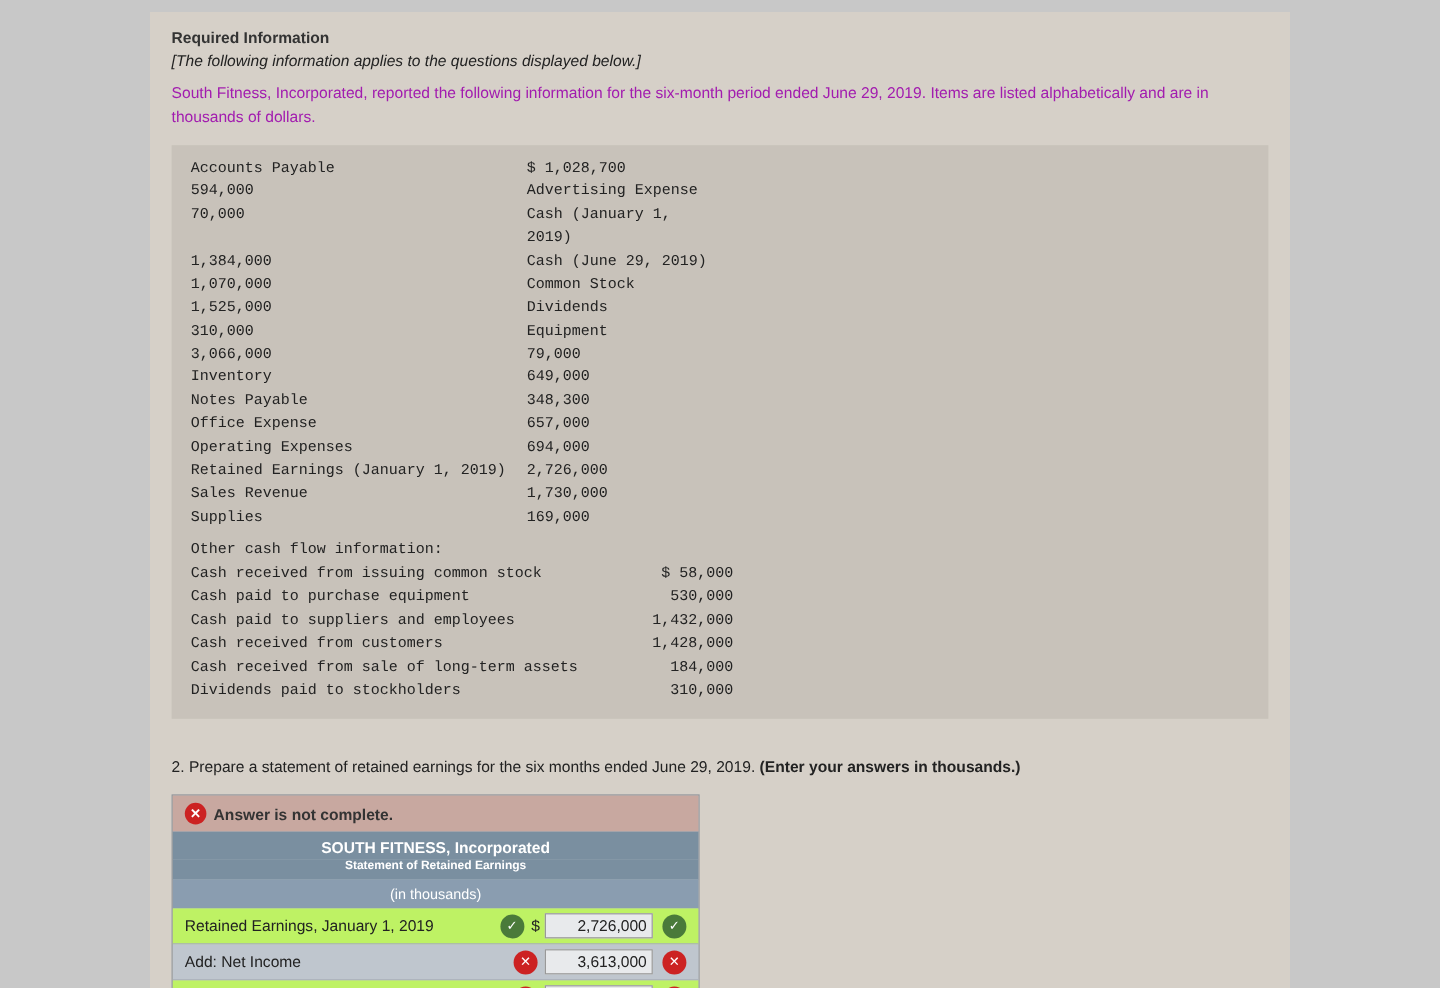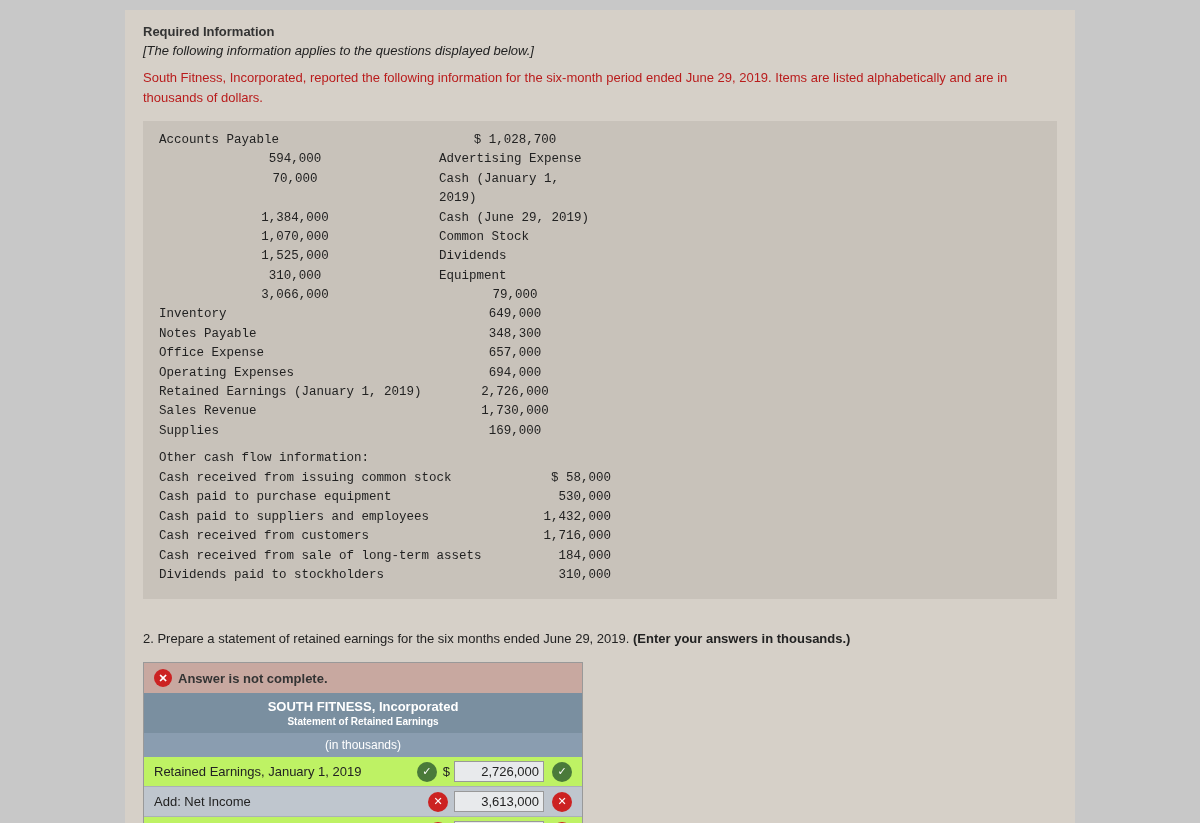--- a/index.html
+++ b/index.html
@@ -24,37 +24,37 @@
     }
     .intro-italic {
       font-style: italic;
       font-size: 13px;
       margin-bottom: 10px;
       color: #222;
     }
     .description {
       font-size: 13px;
       margin-bottom: 14px;
-      color: #b91c1c;
+      color: #a21caf;
       line-height: 1.5;
     }
     .data-table-section {
       background: #c8c2ba;
       padding: 10px 16px 14px 16px;
       margin-bottom: 32px;
     }
     .accounts-grid {
       display: grid;
       grid-template-columns: 280px 160px;
       font-family: 'Courier New', monospace;
       font-size: 12.5px;
       line-height: 1.55;
     }
     .accounts-grid .label { color: #222; }
-    .accounts-grid .value { text-align: center; padding-right: 8px; color: #222; }
+    .accounts-grid .value { text-align: left; padding-right: 8px; color: #222; }
     .cash-flow-section {
       margin-top: 10px;
       font-family: 'Courier New', monospace;
       font-size: 12.5px;
     }
     .cf-header { margin-bottom: 4px; color: #222; }
     .cf-grid {
       display: grid;
       grid-template-columns: 340px 120px;
       line-height: 1.55;
@@ -235,21 +235,21 @@
     <div class="cash-flow-section">
       <div class="cf-header">Other cash flow information:</div>
       <div class="cf-grid">
       <div class="label">Cash received from issuing common stock</div>
           <div class="value">$ 58,000</div>
           <div class="label">Cash paid to purchase equipment</div>
           <div class="value">530,000</div>
           <div class="label">Cash paid to suppliers and employees</div>
           <div class="value">1,432,000</div>
           <div class="label">Cash received from customers</div>
-          <div class="value">1,716,000</div>
+          <div class="value">1,428,000</div>
           <div class="label">Cash received from sale of long-term assets</div>
           <div class="value">184,000</div>
           <div class="label">Dividends paid to stockholders</div>
           <div class="value">310,000</div>
         </div>
     </div>
   </div>
 
   <div class="question-section">
     <span>2. Prepare a statement of retained earnings for the six months ended June 29, 2019.</span>

